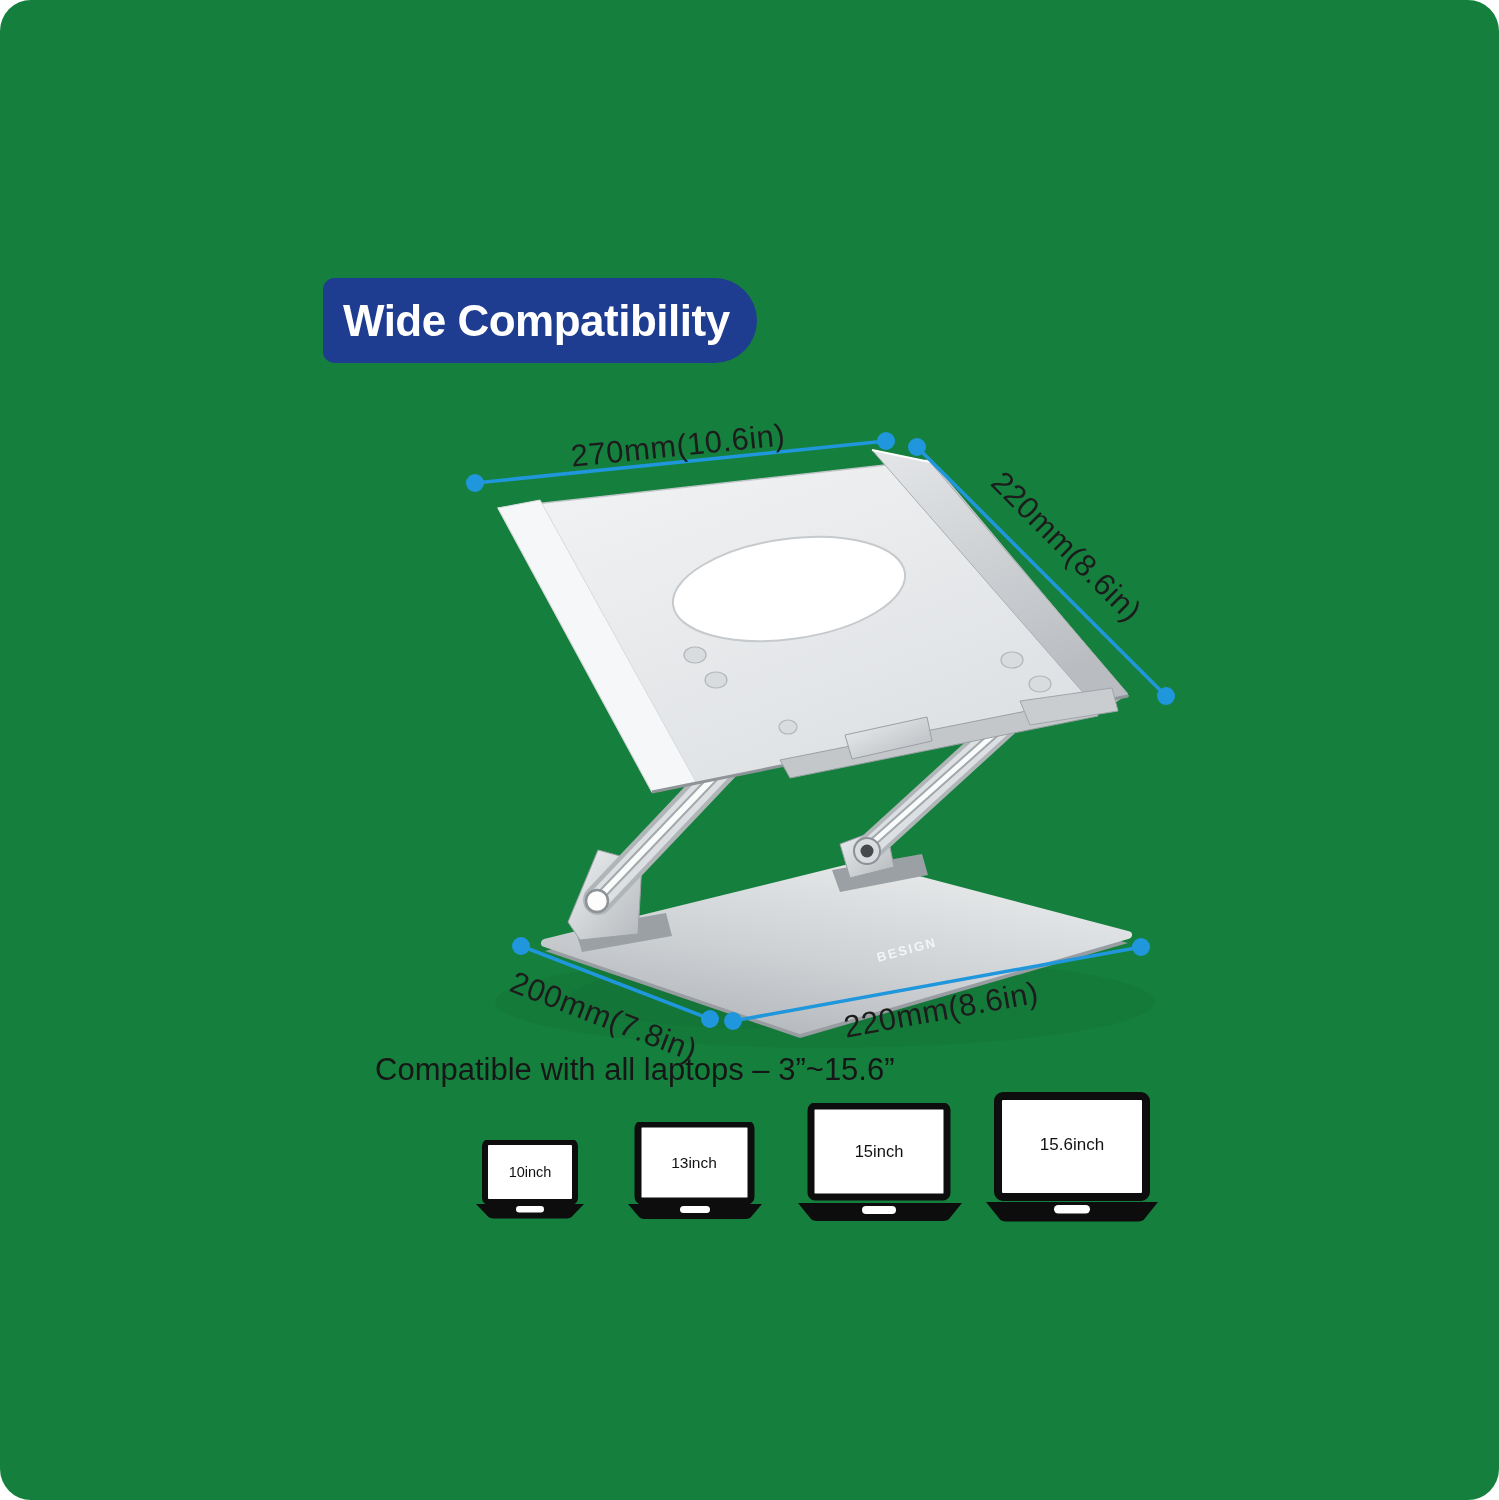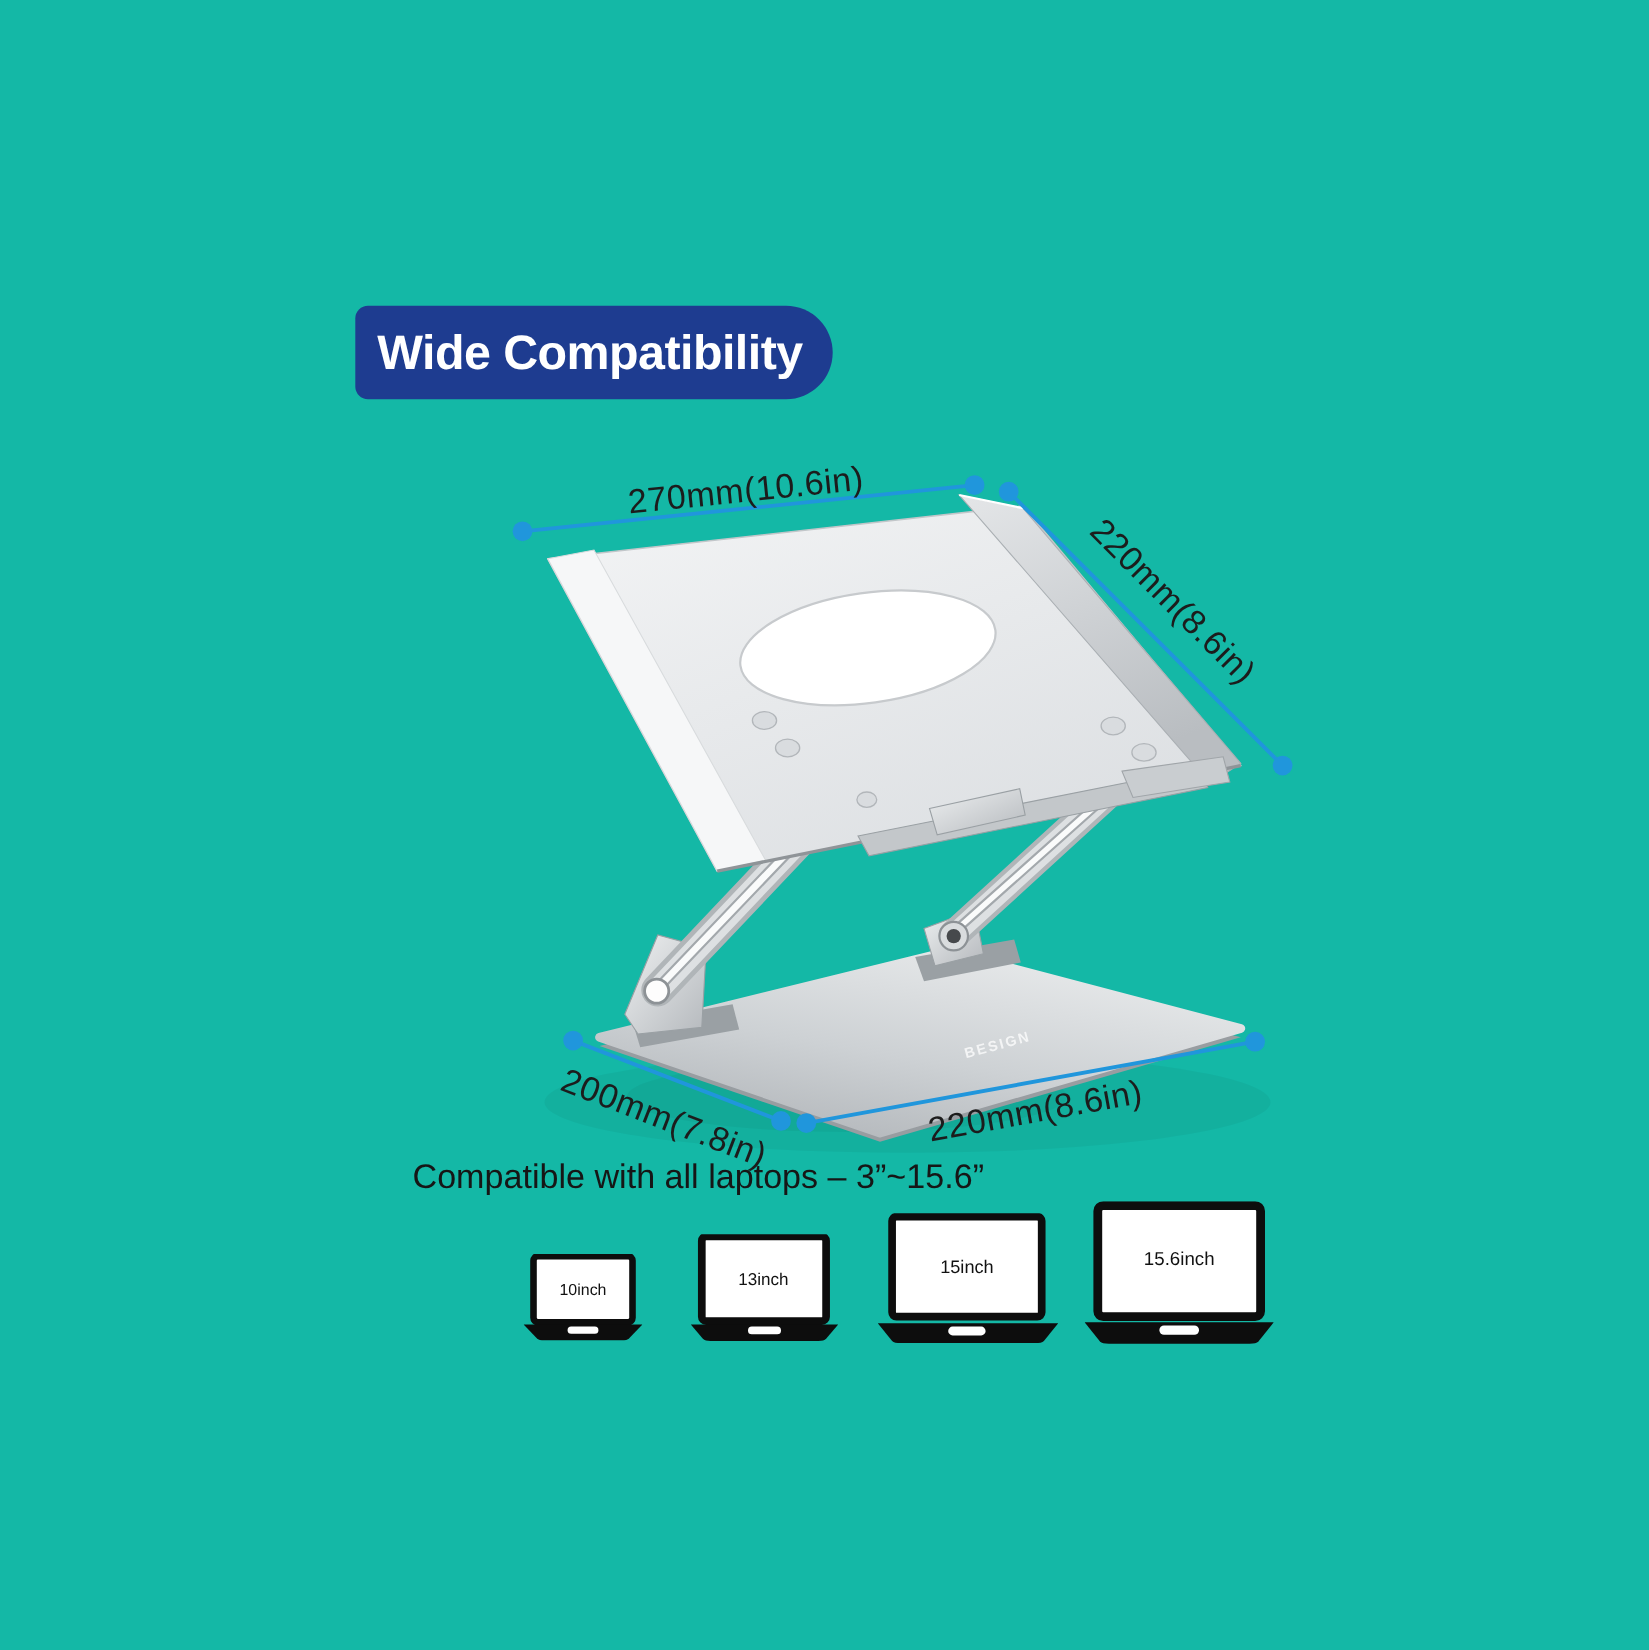--- a/index.html
+++ b/index.html
@@ -1,18 +1,19 @@
 <!DOCTYPE html>
 <html><head>
 <meta charset="utf-8">
 <style>
   html,body{margin:0;padding:0;background:#ffffff;}
   .page{
-    position:relative;width:1499px;height:1500px;background:#14b8a6;overflow:hidden;
+    position:relative;width:1499px;height:1500px;background:#15803d;overflow:hidden;
     font-family:"Liberation Sans", sans-serif;
+    border-radius:31px;
   }
   .banner{
     position:absolute;left:323px;top:278px;width:434px;height:85px;
     border-radius:12px 44px 44px 12px;
     display:flex;align-items:center;padding-left:20px;box-sizing:border-box;
   }
   .banner span{
     font-size:44px;font-weight:bold;letter-spacing:-0.5px;white-space:nowrap;
   }
   .stand-svg{position:absolute;left:440px;top:412px;width:770px;height:660px;}

